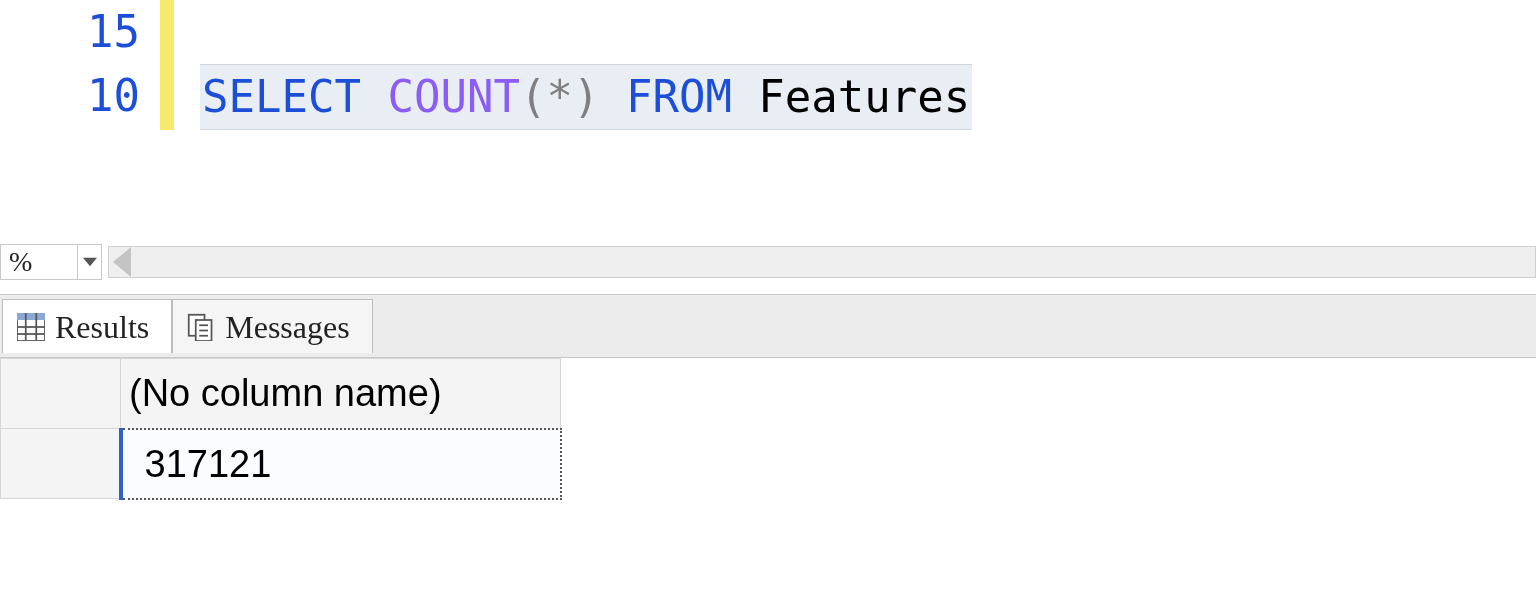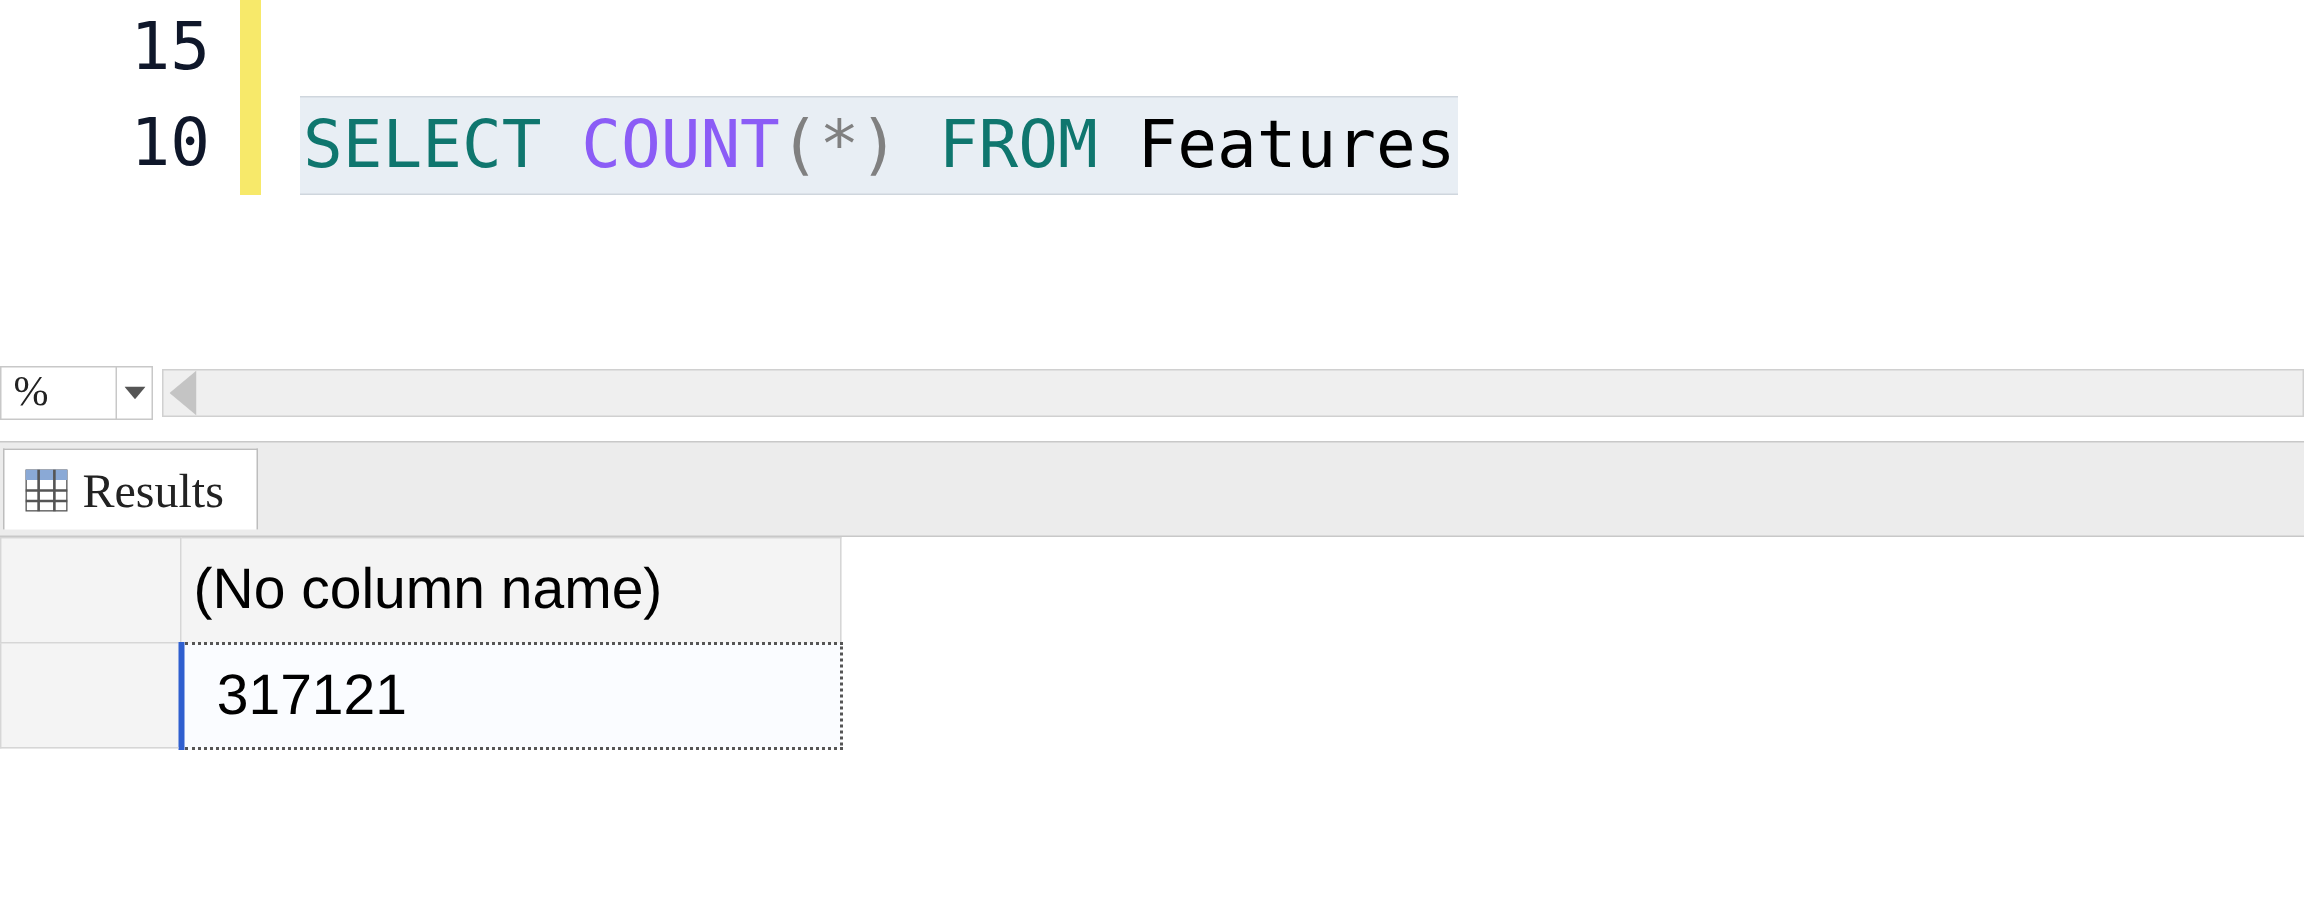--- a/index.html
+++ b/index.html
@@ -3,26 +3,26 @@
 <meta charset="utf-8">
 <style>
   html,body{margin:0;padding:0;width:1536px;height:616px;background:#fff;
     font-family:"Segoe UI",Arial,sans-serif;overflow:hidden}
   *{box-sizing:border-box}
 
   
   .editor{position:relative;height:242px;background:#fff}
   .gutter{position:absolute;left:0;top:0;width:150px;height:100%;
     background:#fff;text-align:right;padding-right:10px}
-  .gutter .ln{font:400 44px/64px Consolas,monospace;color:#0f172a}
+  .gutter .ln{font:400 44px/64px Consolas,monospace;color:#1d4ed8}
   .change-bar{position:absolute;left:160px;top:0;width:14px;height:130px;
     background:#f7e96a}
   .code{position:absolute;left:200px;top:0;right:0}
   .codeline{font:400 44px/64px Consolas,monospace;white-space:pre;color:#000}
-  .kw{color:#0f766e}.fn{color:#8b5cf6}.pn{color:#808080}
+  .kw{color:#1d4ed8}.fn{color:#8b5cf6}.pn{color:#808080}
   .sel{background:#e8eef4;display:inline-block;border:1px solid #cfd6dd;
     border-left:none;border-right:none;padding:0 2px}
 
   
   .zoombar{position:absolute;left:0;top:242px;right:0;height:40px;
     display:flex;align-items:center}
   .zoom-box{width:78px;height:36px;border:1px solid #c8c8c8;background:#fff;
     font:400 28px/34px "Segoe UI";padding-left:8px;color:#222}
   .zoom-dd{width:24px;height:36px;border:1px solid #c8c8c8;border-left:none;
     background:#fff;display:flex;align-items:center;justify-content:center}
@@ -93,20 +93,32 @@
           <rect x="0" y="0" width="16" height="16" fill="#fff" stroke="#555"></rect>
           <rect x="0" y="0" width="16" height="4" fill="#8aa9d6"></rect>
           <line x1="0" y1="8" x2="16" y2="8" stroke="#555"></line>
           <line x1="0" y1="12" x2="16" y2="12" stroke="#555"></line>
           <line x1="5" y1="0" x2="5" y2="16" stroke="#555"></line>
           <line x1="11" y1="0" x2="11" y2="16" stroke="#555"></line>
         </svg>
     </span>
     <span>Results</span>
   </div>
+  <div class="tab">
+    <span class="ico">
+      <svg viewBox="0 0 16 16">
+          <rect x="1" y="1" width="9" height="12" fill="#fff" stroke="#555"></rect>
+          <rect x="5" y="4" width="9" height="12" fill="#fff" stroke="#555"></rect>
+          <line x1="7" y1="7" x2="12" y2="7" stroke="#555"></line>
+          <line x1="7" y1="10" x2="12" y2="10" stroke="#555"></line>
+          <line x1="7" y1="13" x2="12" y2="13" stroke="#555"></line>
+        </svg>
+    </span>
+    <span>Messages</span>
+  </div>
 </div>
 
 <div class="results">
   <table class="grid">
     <tbody>
         <tr>
       <th class="corner"></th>
       <th class="colhdr">(No column name)</th>
     </tr>
     <tr>

